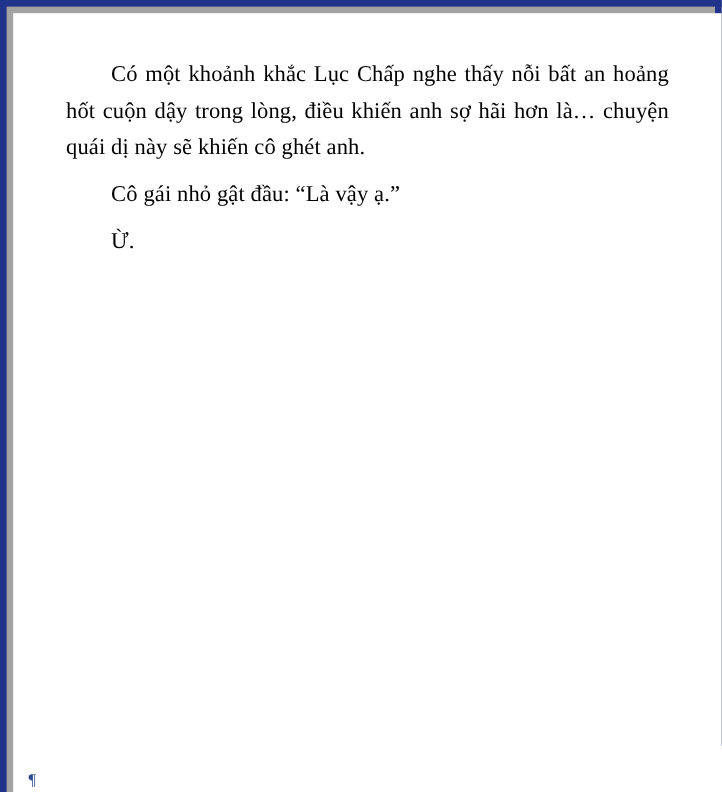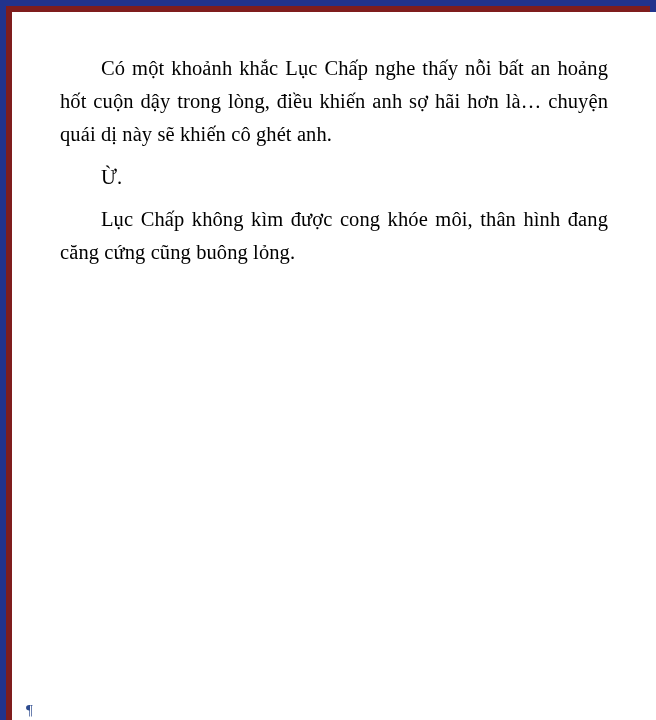--- a/index.html
+++ b/index.html
@@ -16,21 +16,21 @@
   .page-frame {
     position: absolute;
     left: 0;
     top: 0;
     width: 656px;
     height: 720px;
     box-sizing: border-box;
     border-left: 6px solid #22338c;
     border-right: 6px solid #22338c;
     border-top: 6px solid #22338c;
-    background: #7f1d1d;
+    background: #a3a3a3;
   }
   .page-inner {
     position: absolute;
     left: 6px;
     top: 6px;
     width: 644px;
     height: 714px;
     background: #ffffff;
     box-sizing: border-box;
   }
@@ -74,20 +74,20 @@
     line-height: 1;
   }
 </style>
 </head>
 <body>
 
 <div class="page-frame">
   <div class="page-inner">
     <div class="content">
       <p class="para">Có một khoảnh khắc Lục Chấp nghe thấy nỗi bất an hoảng hốt cuộn dậy trong lòng, điều khiến anh sợ hãi hơn là… chuyện quái dị này sẽ khiến cô ghét anh.</p>
+      <p class="para">Cô gái nhỏ gật đầu: “Là vậy ạ.”</p>
       <p class="para">Ừ.</p>
-      <p class="para">Lục Chấp không kìm được cong khóe môi, thân hình đang căng cứng cũng buông lỏng.</p>
     </div>
     <div class="footer-bar">
       <span class="pilcrow">¶</span>
     </div>
   </div>
 </div>
 
 </body></html>

